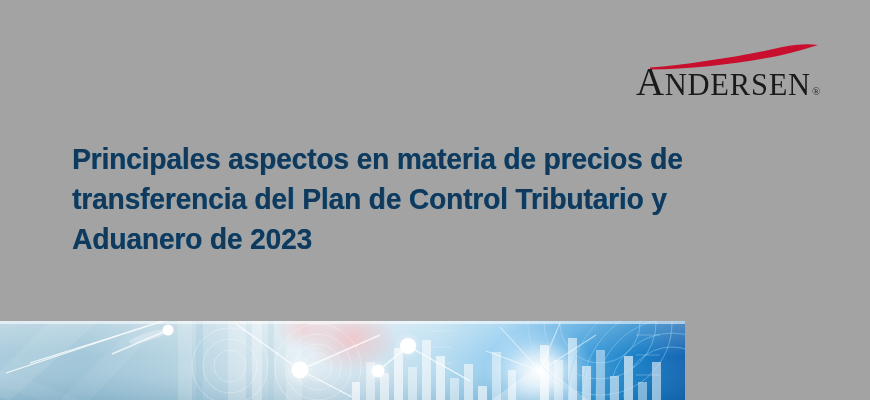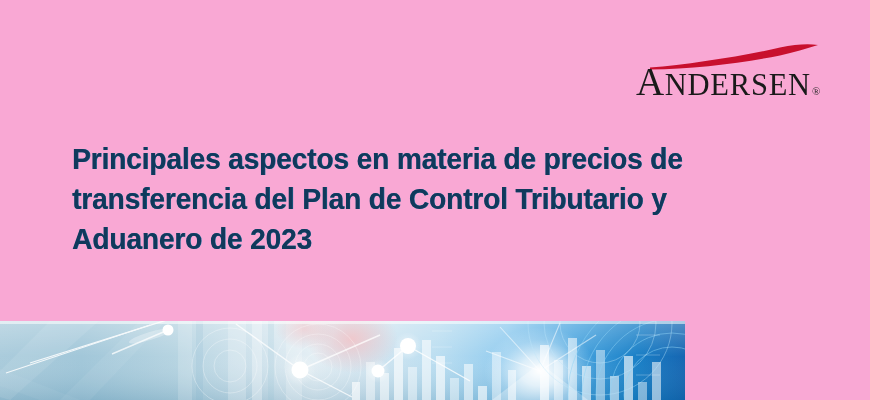--- a/index.html
+++ b/index.html
@@ -12,21 +12,21 @@
     background: #ffffff;
     font-family: "Liberation Sans", sans-serif;
     overflow: hidden;
     position: relative;
   }
 
   .page {
     position: relative;
     width: 870px;
     height: 400px;
-    background: #f9a8d4;
+    background: #a3a3a3;
     text-decoration: underline;
   }
 
   
   .logo-block {
     position: absolute;
     right: 48px;
     top: 44px;
     width: 186px;
     height: 62px;

